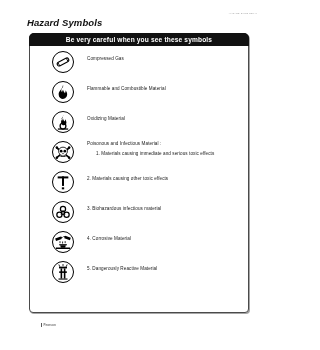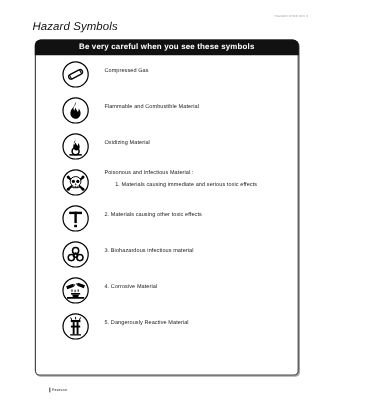--- a/index.html
+++ b/index.html
@@ -33,21 +33,21 @@
     white-space: nowrap;
     font-family: "Liberation Sans", sans-serif;
   }
 
   
   .page-title {
     position: absolute;
     left: 27px;
     top: 17px;
     font-size: 9.5px;
-    font-weight: normal;
+    font-weight: bold;
     font-style: italic;
     letter-spacing: 0.1px;
     color: #111111;
   }
 
   
   .card {
     position: absolute;
     left: 29px;
     top: 33px;

